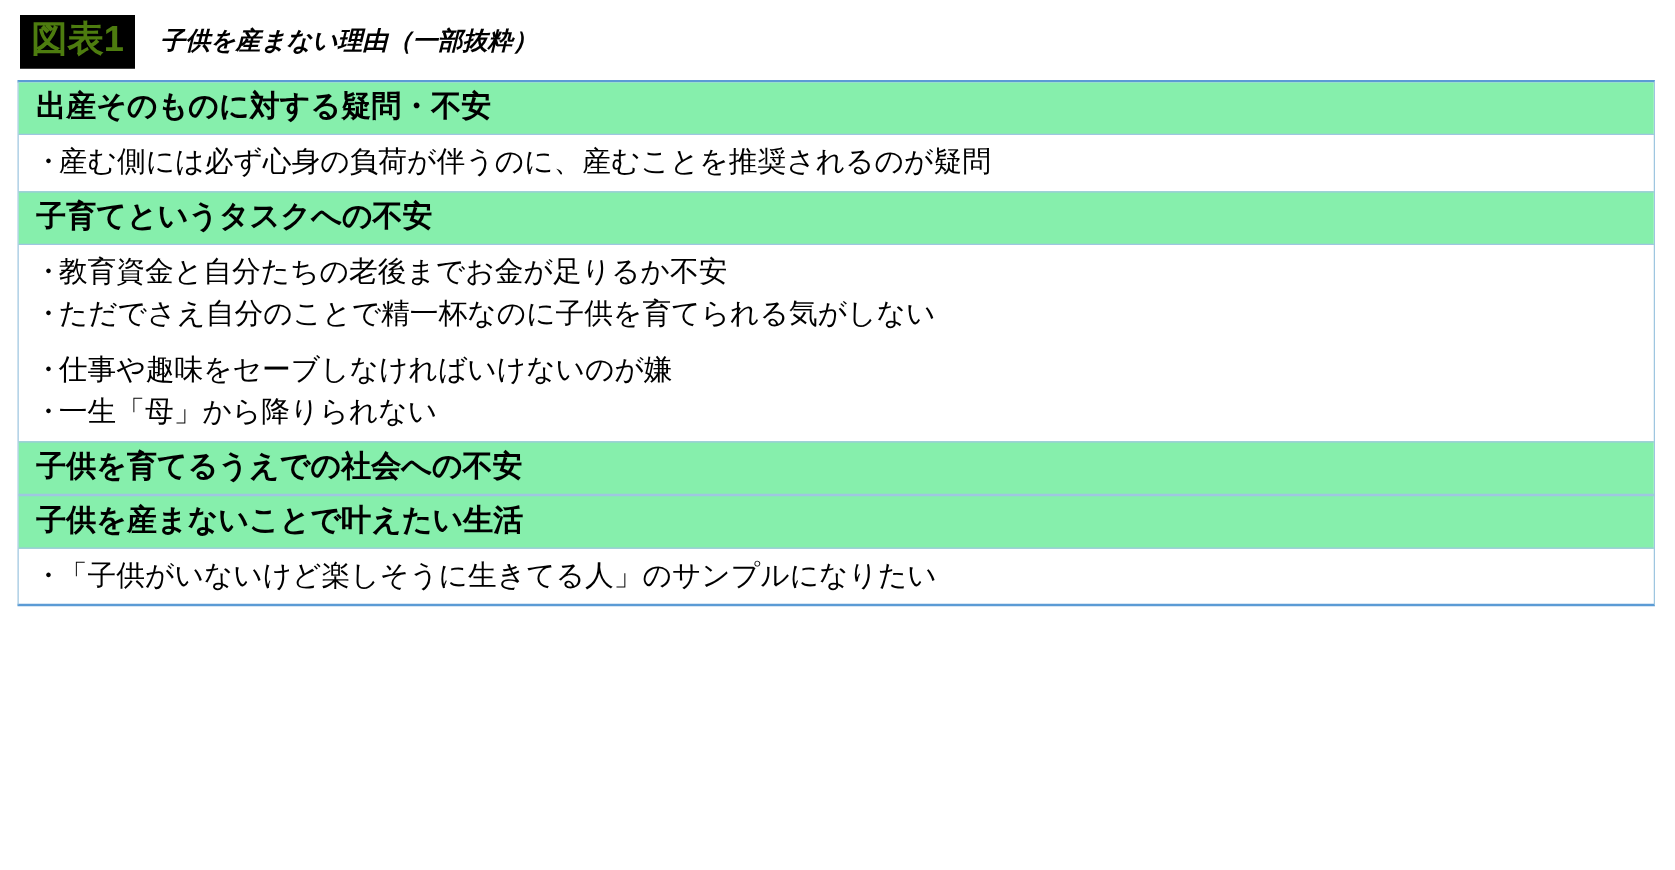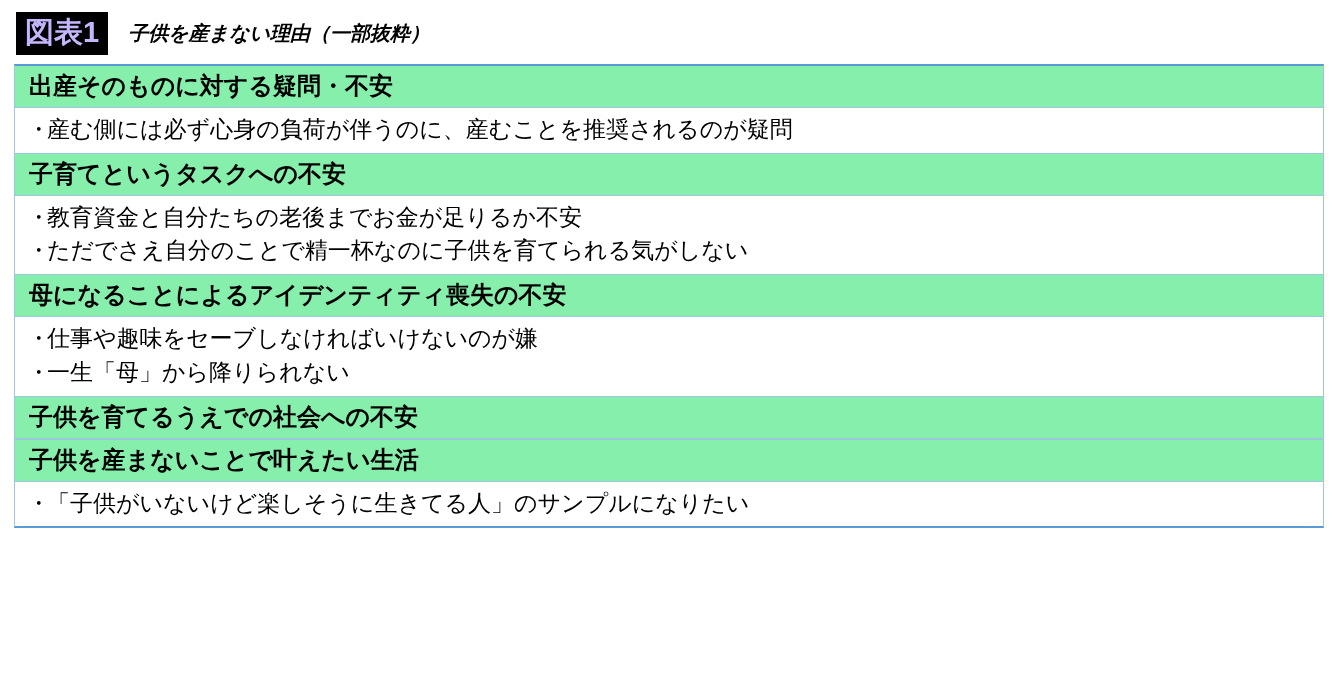--- a/index.html
+++ b/index.html
@@ -24,21 +24,21 @@
 
   
   .title-row {
     display: flex;
     align-items: center;
     height: 50px;
     padding-left: 2px;
   }
   .title-badge {
     background: #000000;
-    color: #c4b5fd;
+    color: #4d7c0f;
     font-size: 29px;
     font-weight: bold;
     line-height: 1;
     padding: 6px 9px 8px 9px;
     letter-spacing: 0px;
     white-space: nowrap;
   }
   .title-text {
     font-size: 20px;
     font-weight: bold;
@@ -101,21 +101,20 @@
     <div class="sec-body">
       <div class="bullet"><span class="dot">・</span><span>産む側には必ず心身の負荷が伴うのに、産むことを推奨されるのが疑問</span></div>
     </div>
 
     <div class="sec-head">子育てというタスクへの不安</div>
     <div class="sec-body">
       <div class="bullet"><span class="dot">・</span><span>教育資金と自分たちの老後までお金が足りるか不安</span></div>
       <div class="bullet"><span class="dot">・</span><span>ただでさえ自分のことで精一杯なのに子供を育てられる気がしない</span></div>
     </div>
 
-    <div class="sec-head">母になることによるアイデンティティ喪失の不安</div>
     <div class="sec-body">
       <div class="bullet"><span class="dot">・</span><span>仕事や趣味をセーブしなければいけないのが嫌</span></div>
       <div class="bullet"><span class="dot">・</span><span>一生「母」から降りられない</span></div>
     </div>
 
     <div class="sec-head">子供を育てるうえでの社会への不安</div>
 
     <div class="sec-head">子供を産まないことで叶えたい生活</div>
     <div class="sec-body">
       <div class="bullet"><span class="dot">・</span><span>「子供がいないけど楽しそうに生きてる人」のサンプルになりたい</span></div>

